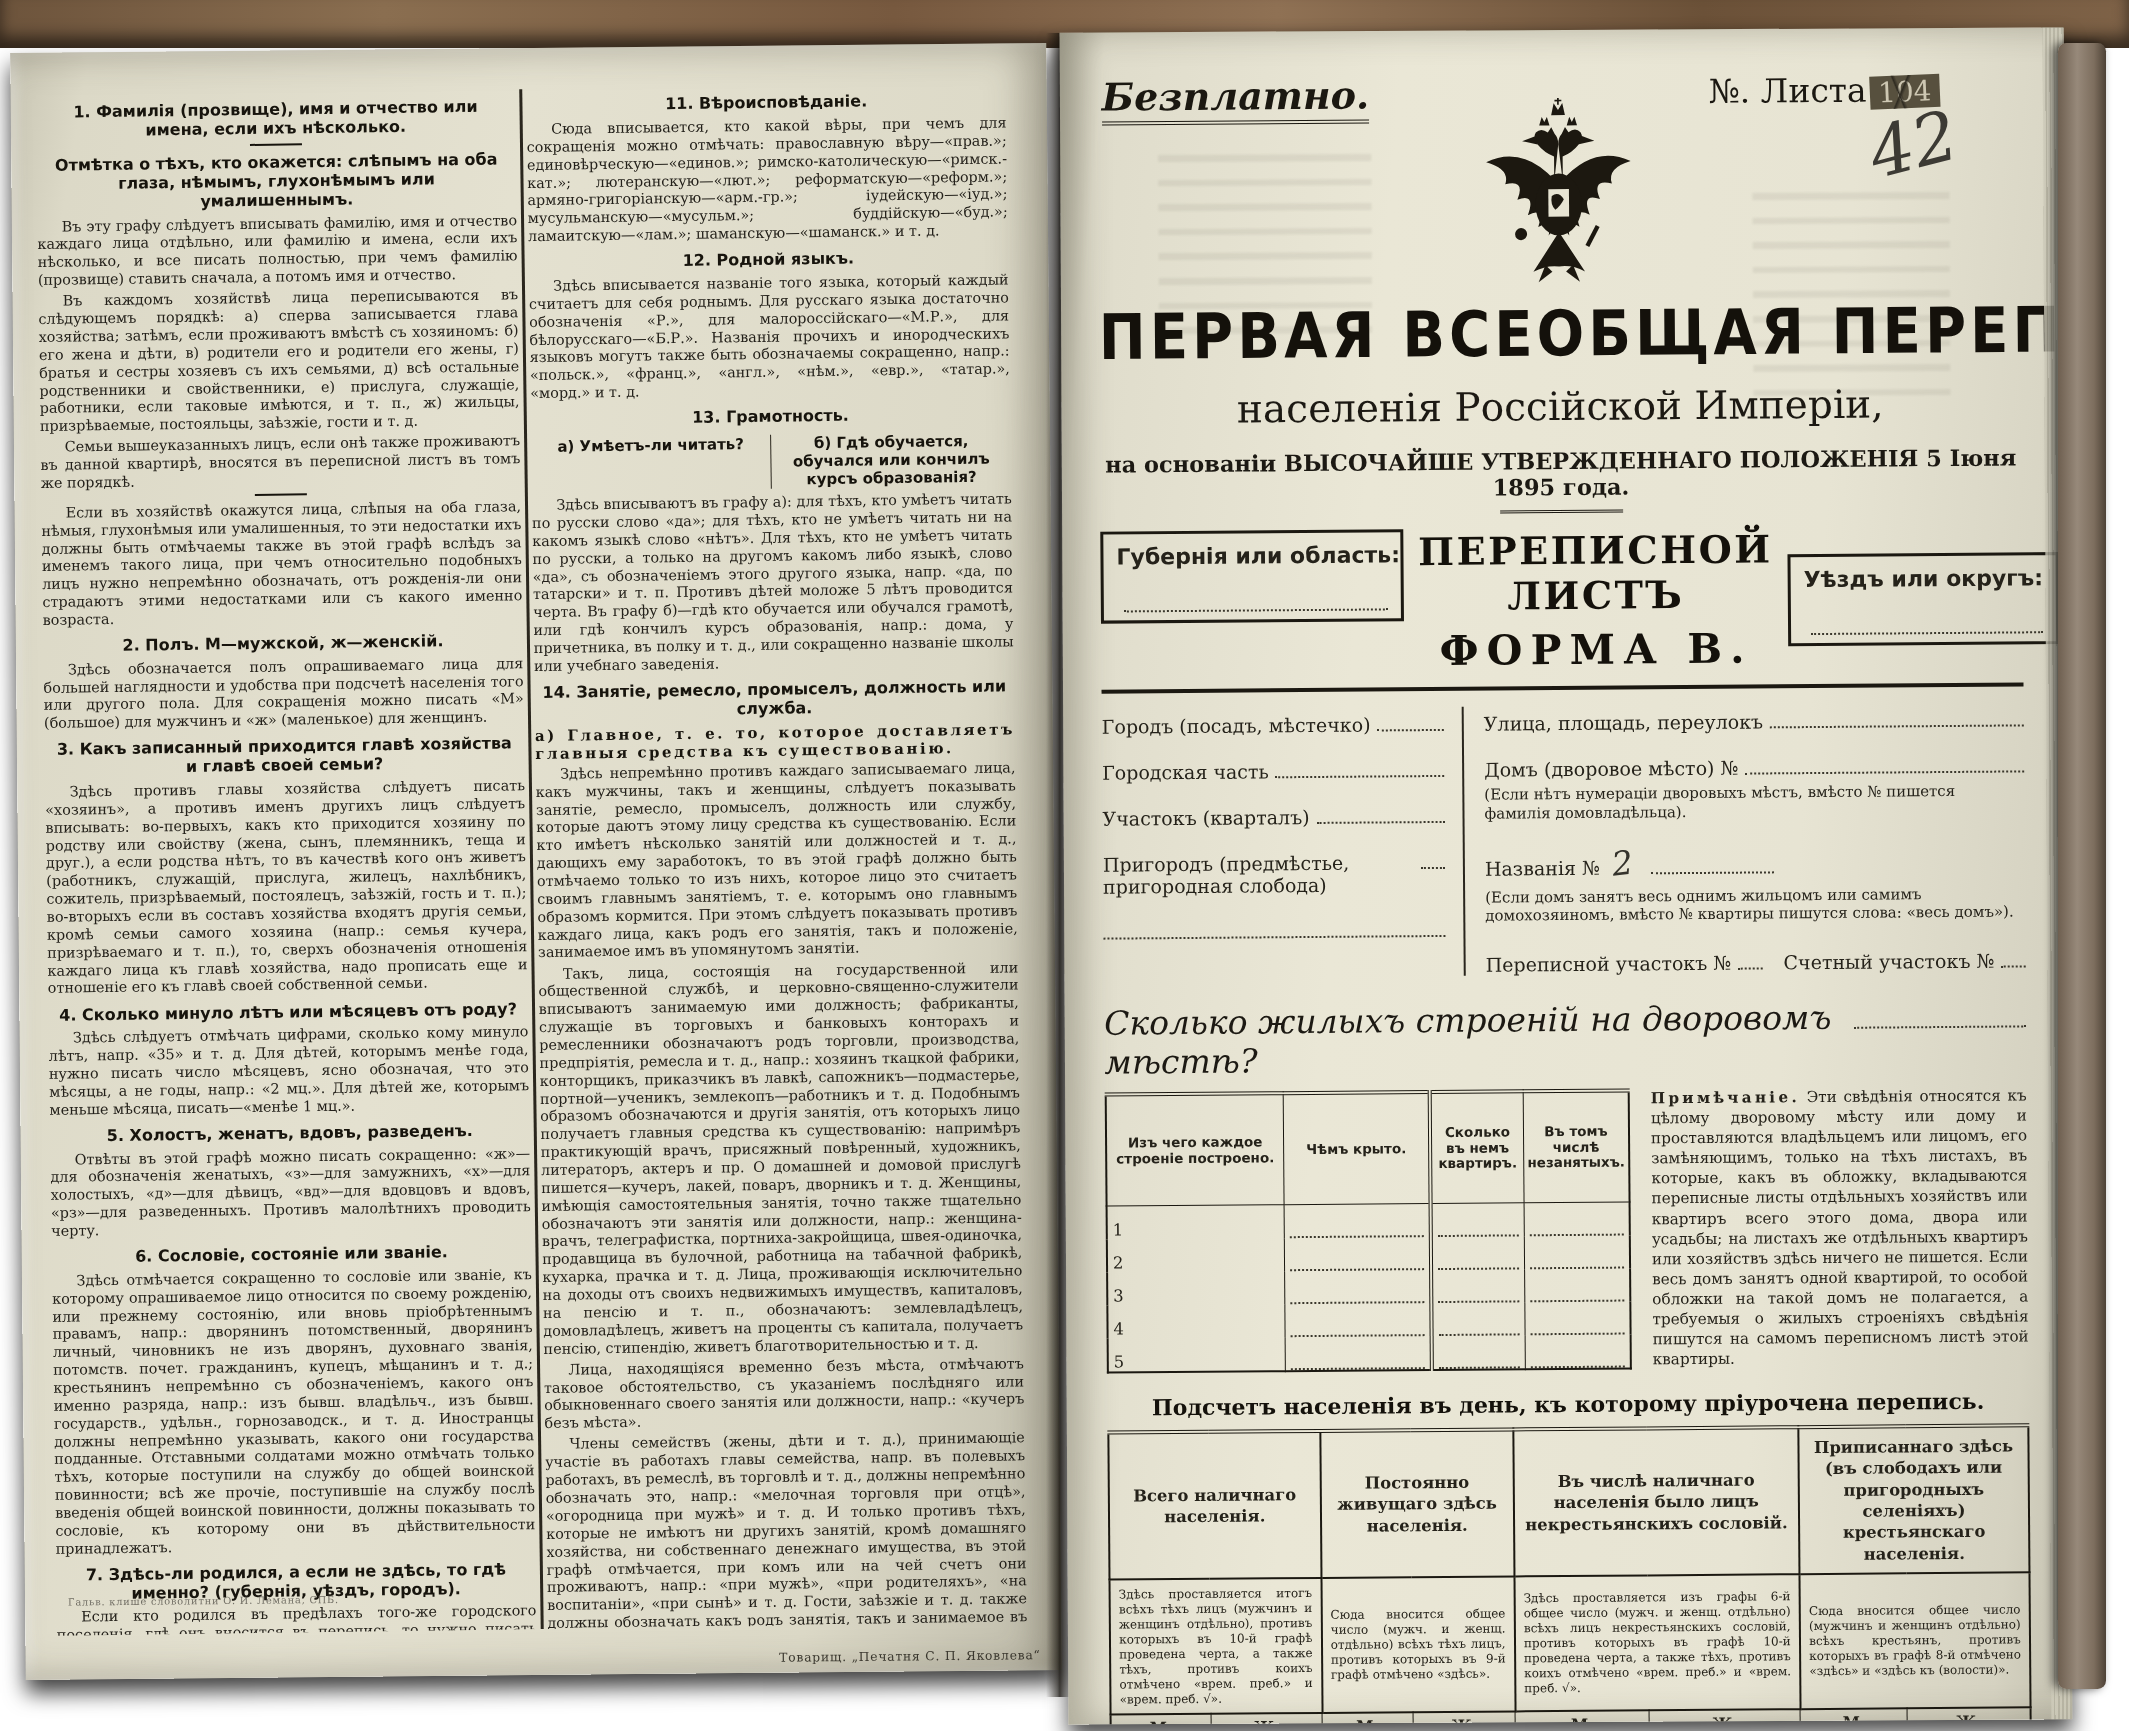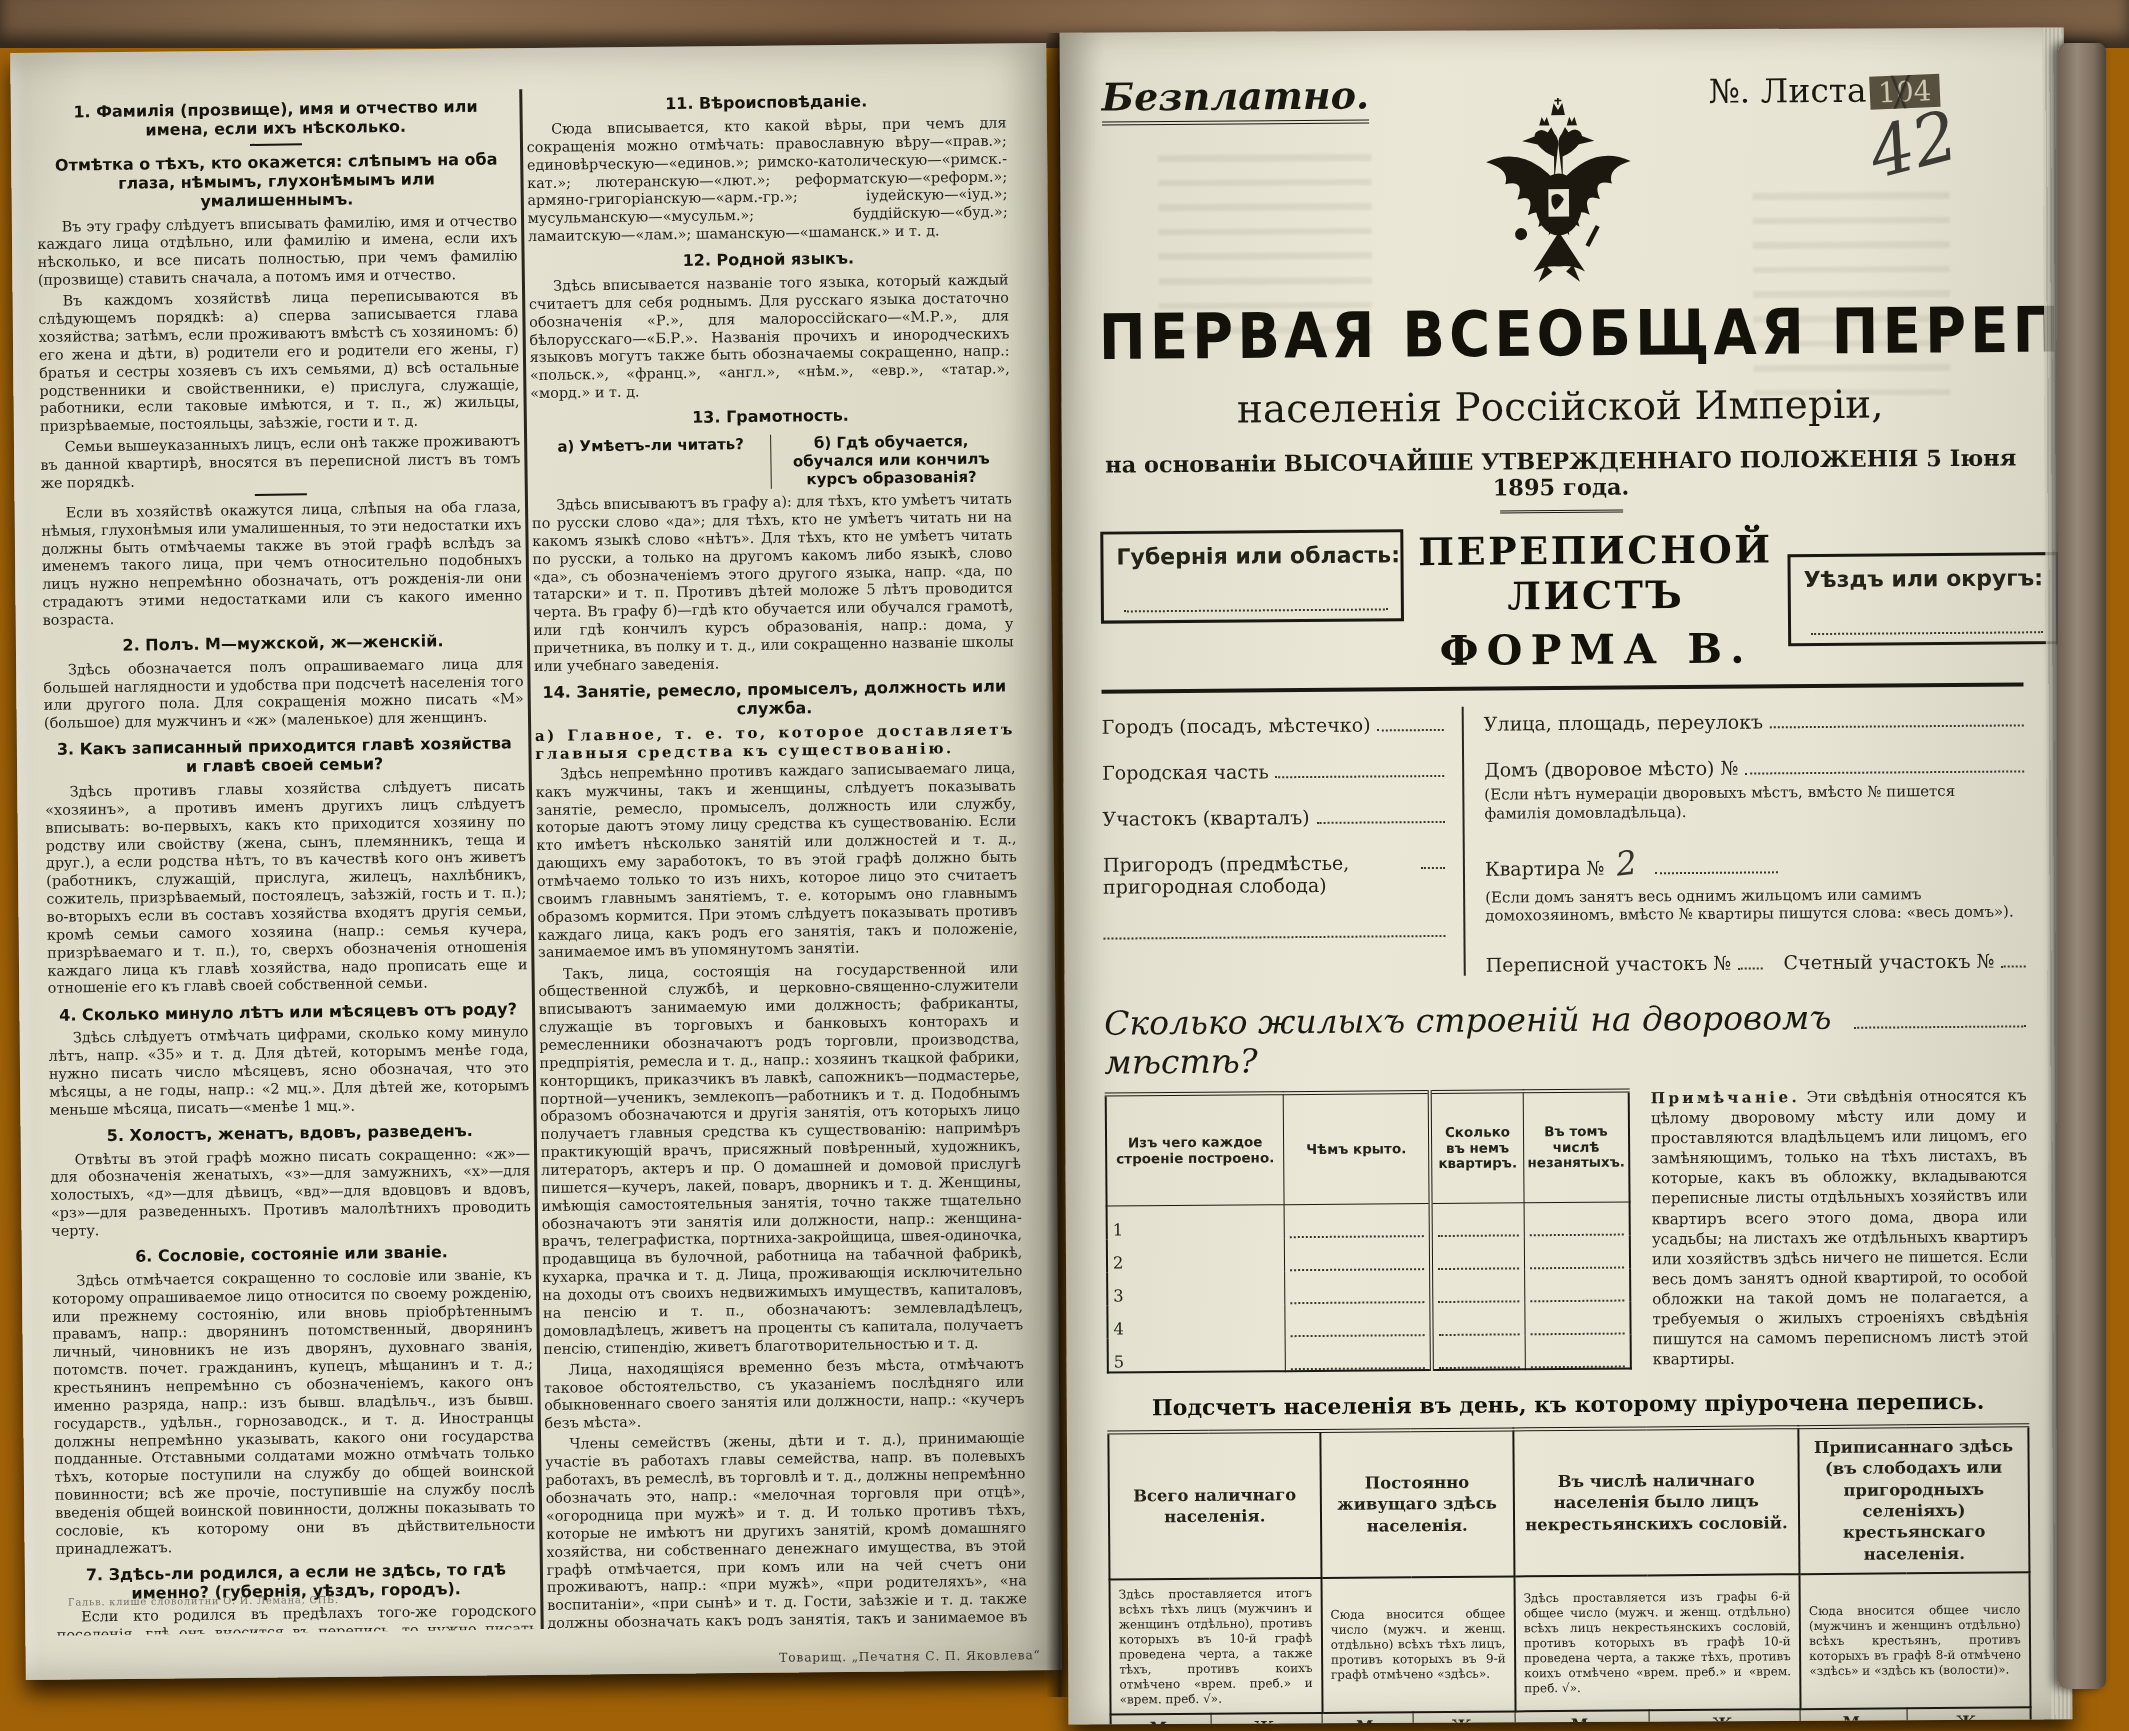--- a/index.html
+++ b/index.html
@@ -1,17 +1,17 @@
 <!DOCTYPE html>
 <html style="font-size:13px"><head>
 <meta charset="utf-8">
 <style>
   html,body{margin:0;padding:0;width:2129px;height:1732px;overflow:hidden;background:#070604;
     font-family:"DejaVu Serif","Liberation Serif",serif;}
-  .scene{position:relative;width:2129px;height:1732px;background:#a16207;}
+  .scene{position:relative;width:2129px;height:1732px;background:#ffffff;}
   .wood{position:absolute;left:0;top:0;width:2129px;height:48px;
     background:linear-gradient(90deg,#6d543c,#8a6e50 18%,#77593f 42%,#8f7154 60%,#6b5138 80%,#7e6247);
     box-shadow:inset 0 -11.5px 14.8px rgba(0,0,0,.55);}
   .cover-edge{position:absolute;right:23px;top:43px;width:48px;height:1646px;border-radius:8.2px;
     background:linear-gradient(90deg,#6e5f50,#97897a 40%,#7d6e5e 75%,#4e4236);
     box-shadow:-4.9px 0 9.8px rgba(0,0,0,.6);}
   
   .page{position:absolute;overflow:hidden;color:#25221a;}
   .page-left{left:18px;top:48px;width:1036px;height:1627px;transform:rotate(-0.55deg);
     background:linear-gradient(100deg,#c9c6b4 0%,#dcd9c7 6%,#e4e1d0 40%,#dcd9c7 80%,#beBBaa 100%);
@@ -246,21 +246,21 @@
           <div class="field">
               <span>Улица, площадь, переулокъ</span>
               <span class="dots interactable-line"></span>
             </div>
           <div class="field">
               <span>Домъ (дворовое мѣсто) №</span>
               <span class="dots interactable-line"></span>
             </div>
           <p class="fnote">(Если нѣтъ нумераціи дворовыхъ мѣстъ, вмѣсто № пишется фамилія домовладѣльца).</p>
           <div class="field">
-              <span>Квартира №</span>
+              <span>Названія №</span>
               <span class="kv-val">2</span>
               <span class="dots dots-short interactable-line"></span>
             </div>
           <p class="fnote">(Если домъ занятъ весь однимъ жильцомъ или самимъ домохозяиномъ, вмѣсто № квартиры пишутся слова: «весь домъ»).</p>
           <div class="field" style="margin-top:24.6px;">
             <span>Переписной участокъ №</span>
               <span class="dots interactable-line"></span>
             <span style="margin-left:21px;">Счетный участокъ №</span>
               <span class="dots interactable-line"></span>
           </div>

